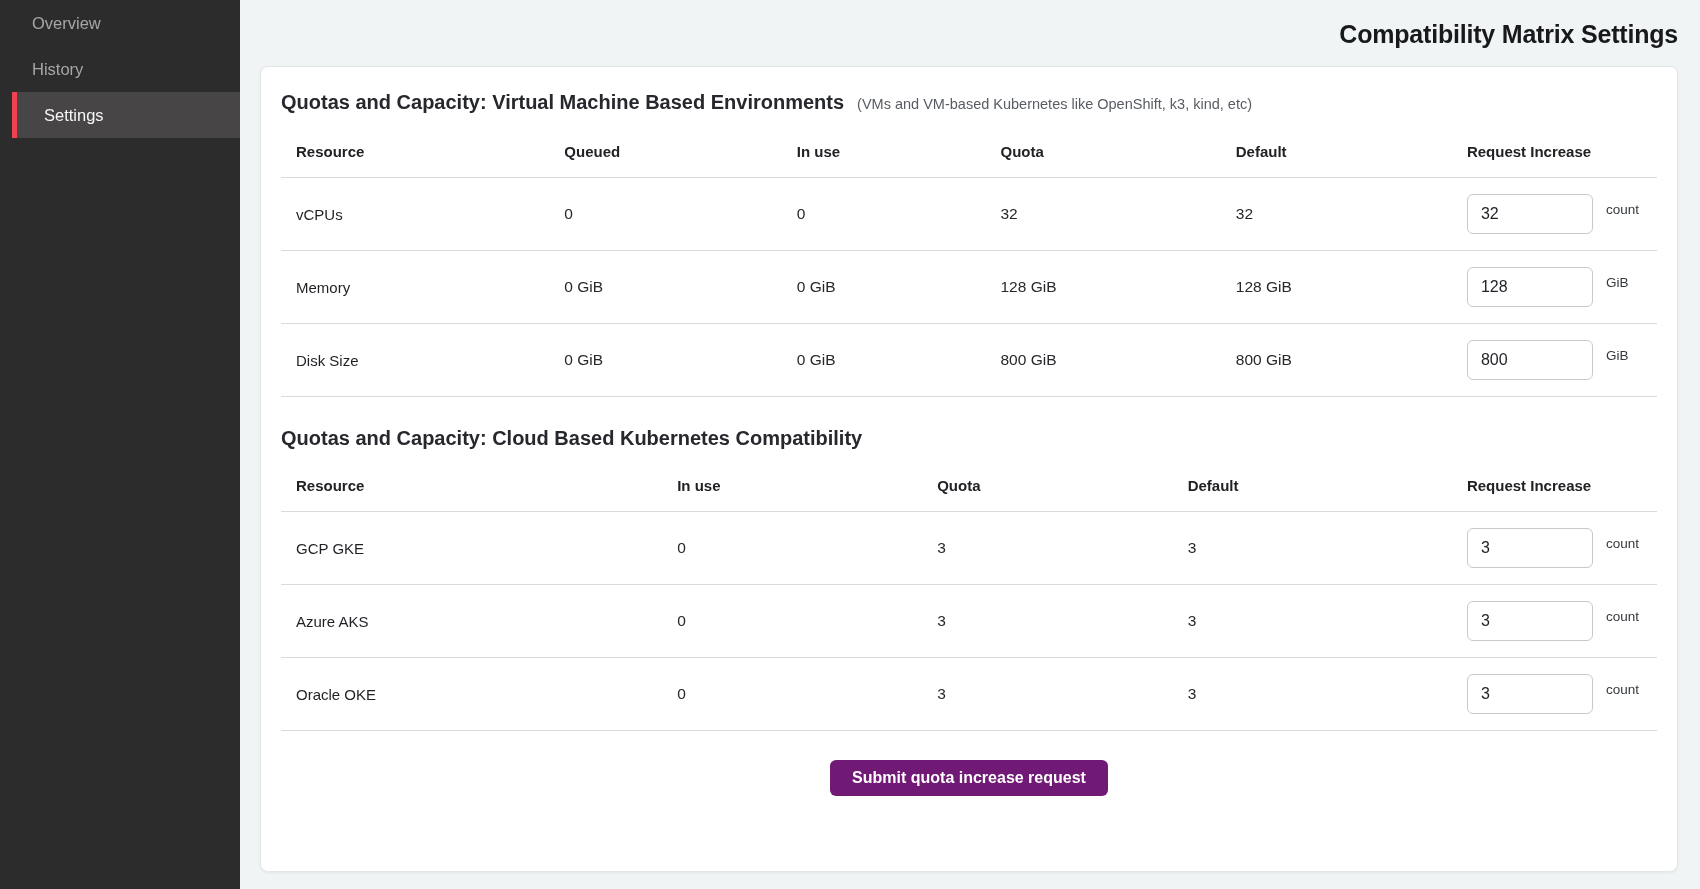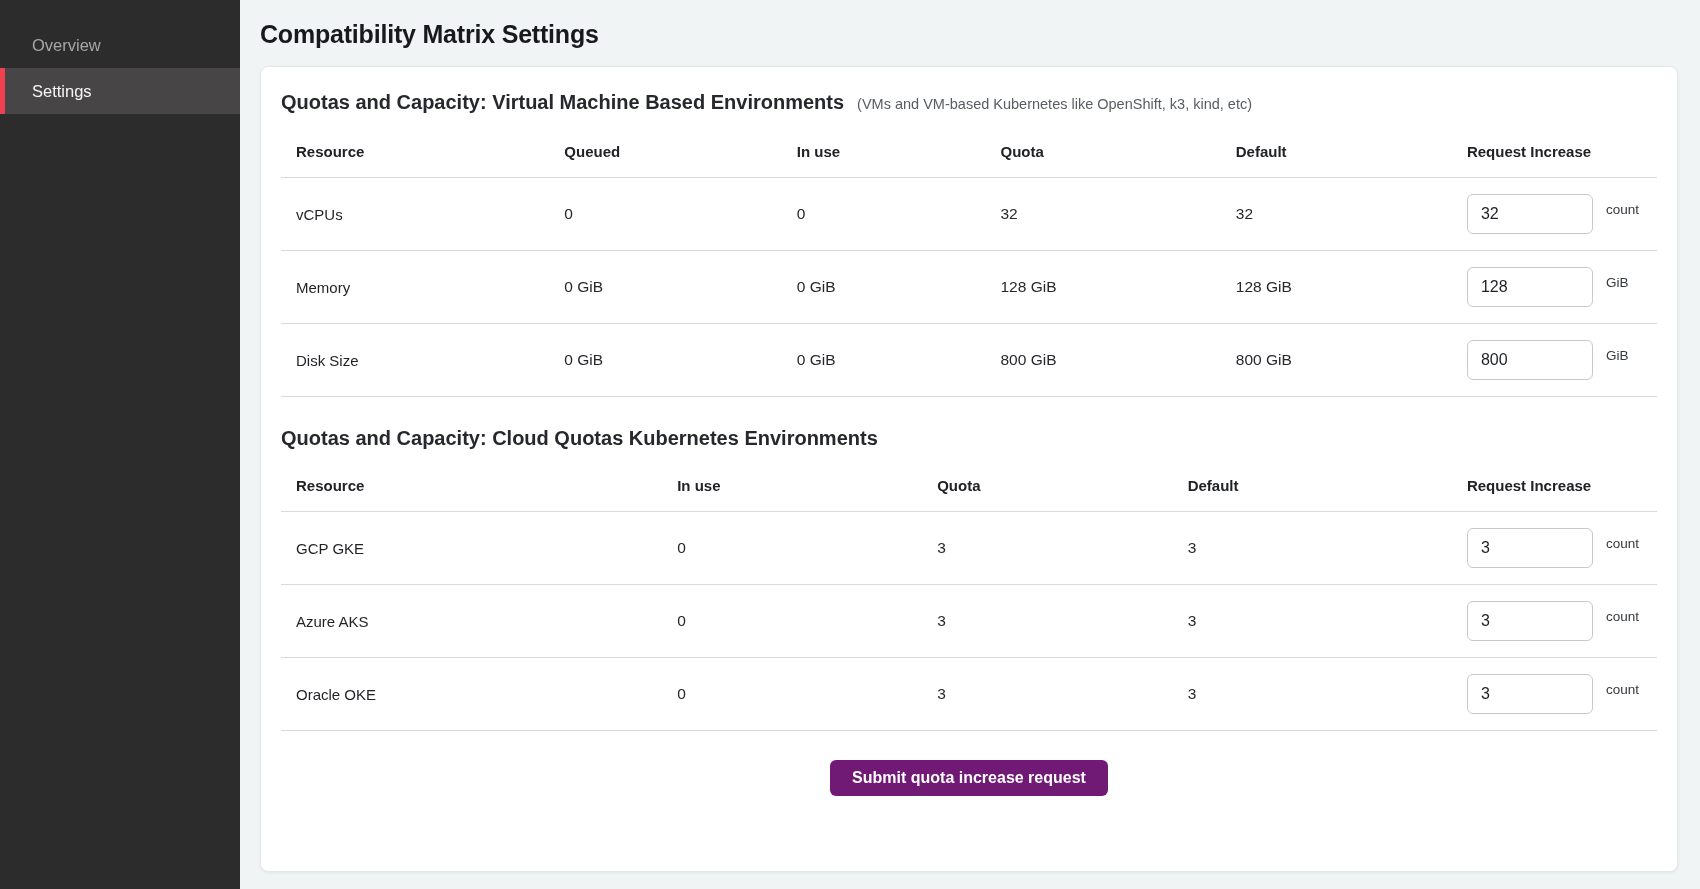--- a/index.html
+++ b/index.html
@@ -9,44 +9,46 @@
     background: #f1f4f5;
     color: #1d2025;
   }
   .app { display: flex; width: 1700px; height: 889px; }
 
   
   .sidebar {
     width: 240px; min-width: 240px; height: 100%;
     background: #2d2c2c;
   }
-  .sidebar nav { padding-top: 22px; }
+  .sidebar nav { }
   .nav-item {
     height: 46px; line-height: 46px;
     padding-left: 32px;
     font-size: 16.5px;
     color: #a8a5a5;
     cursor: pointer;
     border-left: 5px solid transparent;
     padding-left: 27px;
   }
   .nav-item.active {
     background: #474545;
     color: #f7f6f6;
     border-left-color: #ef4150;
+    margin-left: 12px;
   }
 
   
   .main { flex: 1; padding: 20px 22px 20px 20px; }
   .page-title {
     font-size: 25px;
     font-weight: 700;
     color: #17191d;
     letter-spacing: -0.2px;
     margin-bottom: 17px;
+    text-align: right;
   }
   .card {
     background: #ffffff;
     border: 1px solid #e4e7e9;
     border-radius: 8px;
     box-shadow: 0 1px 3px rgba(0,0,0,0.06);
     padding: 22px 20px 18px 20px;
     height: 806px;
   }
   .section-title {
@@ -120,20 +122,21 @@
   }
 </style>
 </head>
 <body>
 
 <div class="app">
 
   <aside class="sidebar">
     <nav>
       <div class="nav-item">Overview</div>
+      <div class="nav-item">History</div>
       <div class="nav-item active">Settings</div>
     </nav>
   </aside>
 
   <main class="main">
     <h1 class="page-title">Compatibility Matrix Settings</h1>
 
     <section class="card">
 
       <h2 class="section-title">
@@ -196,21 +199,21 @@
               <div class="request-cell">
                 <input class="quota-input" type="text" value="800" style="">
                 <span class="unit">GiB</span>
               </div>
             </td>
           </tr>
         </tbody>
       </table>
 
       <h2 class="section-title second">
-        <span>Quotas and Capacity: Cloud Quotas Kubernetes Environments</span>
+        <span>Quotas and Capacity: Cloud Based Kubernetes Compatibility</span>
       </h2>
 
       <table>
         <colgroup>
           <col style="width:27.7%">
             <col style="width:18.9%">
             <col style="width:18.2%">
           <col style="width:20.3%">
             <col style="width:14.9%">
         </colgroup>

